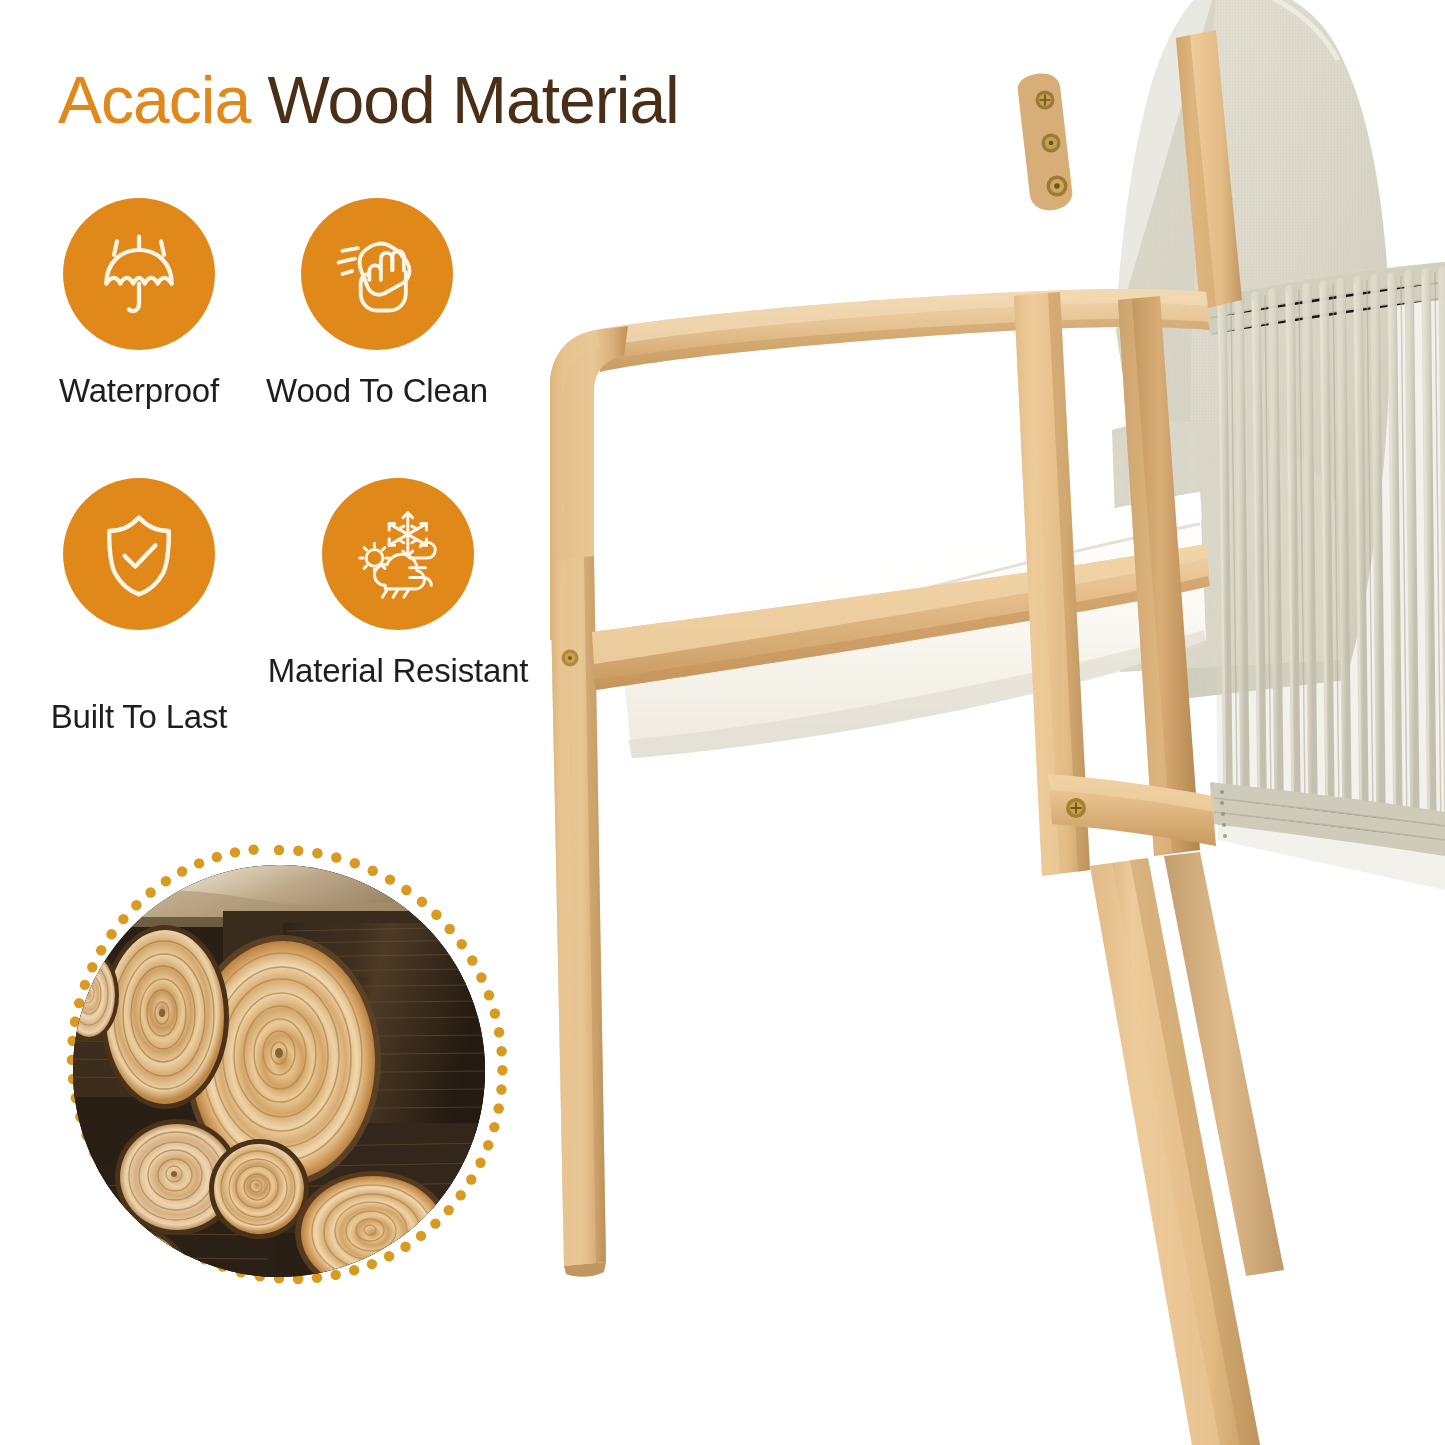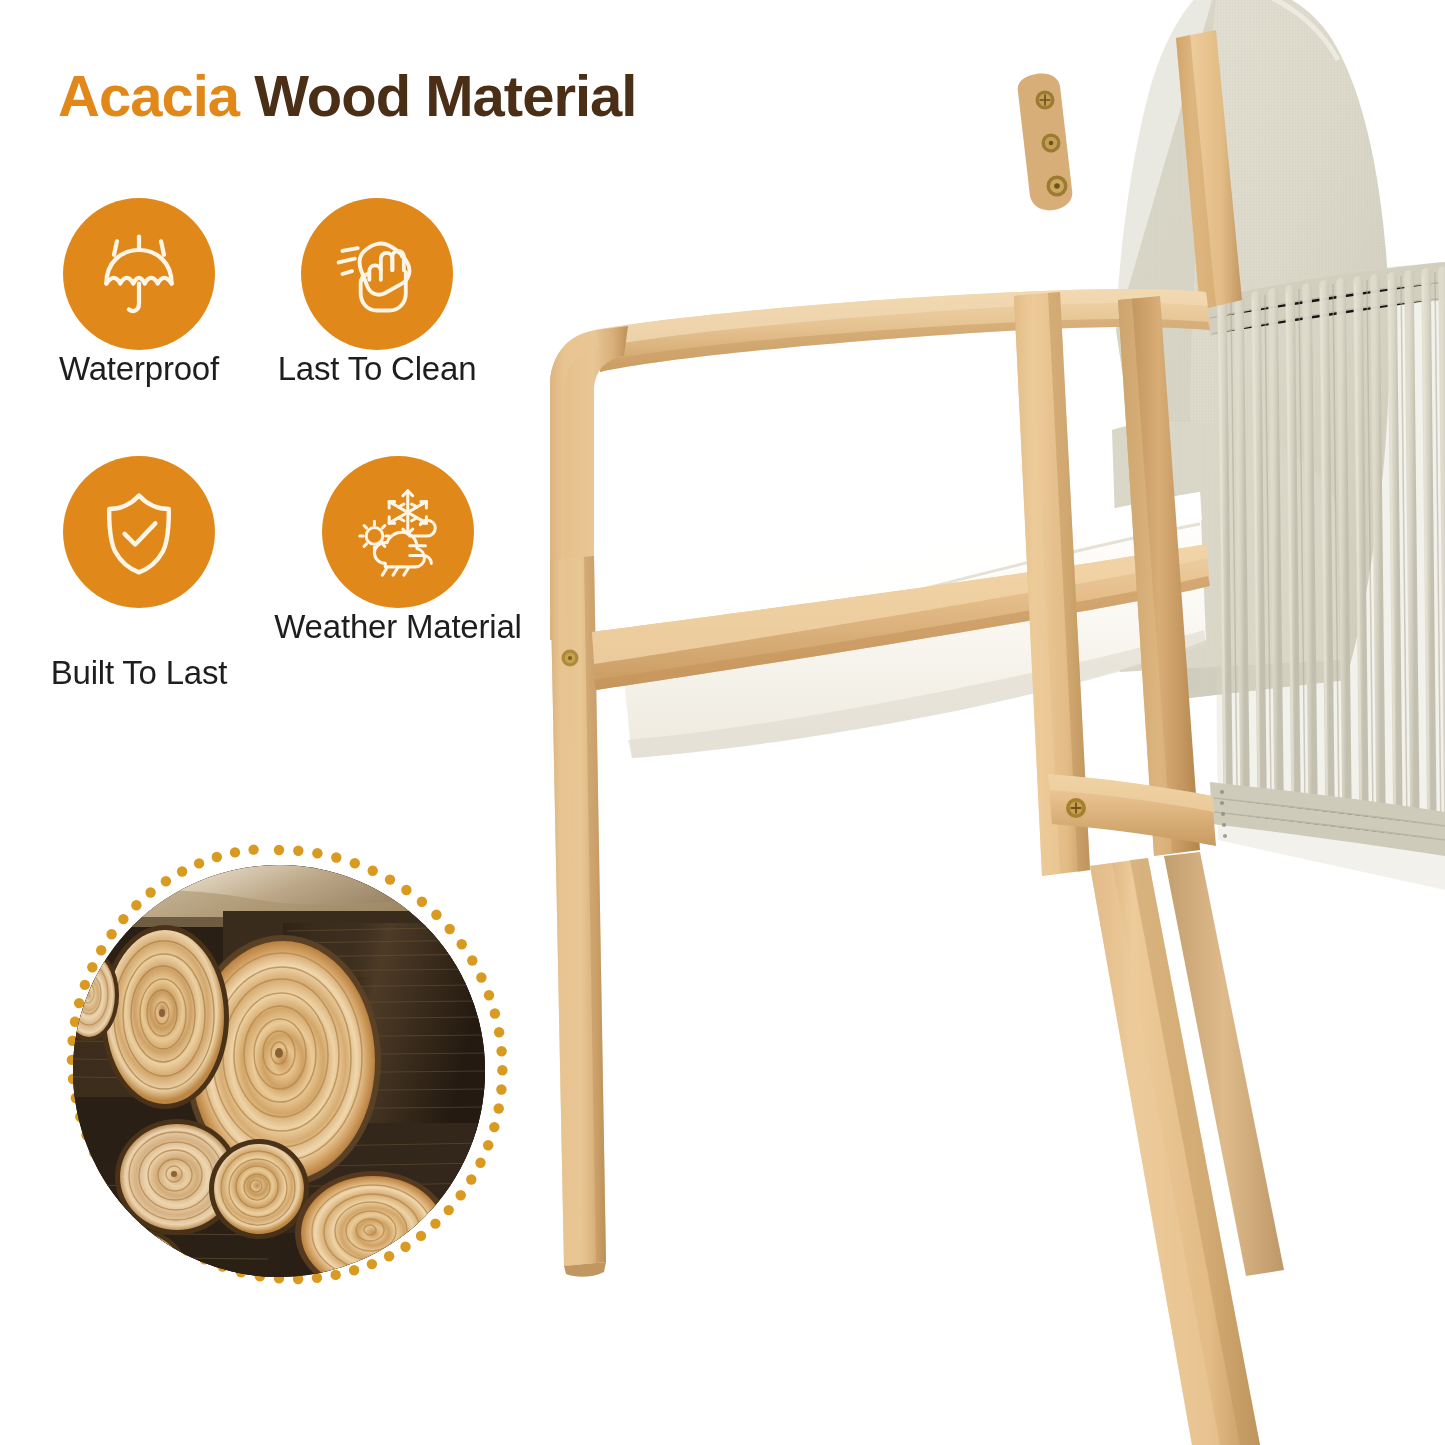--- a/index.html
+++ b/index.html
@@ -16,22 +16,22 @@
     height: 1445px;
     background: #ffffff;
     overflow: hidden;
   }
 
   
   #title {
     position: absolute;
     left: 58px;
     top: 62px;
-    font-size: 58px;
-    font-weight: 700;
+    font-size: 66px;
+    font-weight: 400;
     letter-spacing: -1px;
     white-space: nowrap;
     font-family: "Liberation Sans", sans-serif;
   }
   #title .accent { color: #E0891A; }
   #title .main   { color: #4A2E16; }
 
   
   #features {
     position: absolute;
@@ -57,20 +57,21 @@
     width: 152px;
     height: 152px;
     border-radius: 50%;
     background: #E0891A;
     display: flex;
     align-items: center;
     justify-content: center;
   }
   .icon-circle svg { display: block; }
   .feat-label {
+    margin-top: 22px;
     font-size: 33px;
     color: #1E1E1E;
     letter-spacing: -0.2px;
     white-space: nowrap;
     font-family: "Liberation Sans", sans-serif;
   }
 
   
   #wood-medallion {
     position: absolute;
@@ -152,21 +153,21 @@
               <circle cx="76" cy="32" r="1.8" fill="#FDF6E8" stroke="none"></circle>
 
               <path d="M54 46 L54 34 C54 30.6 56.6 28 60 28 C63.4 28 66 30.6 66 34 L66 46"></path>
               <path d="M66 46 L66 32 C66 28.6 68.6 26 72 26 C75.4 26 78 28.6 78 32 L78 46"></path>
               <path d="M42 56 L42 47 C42 43.6 44.6 41 48 41 C51.4 41 54 43.6 54 47 L54 56"></path>
 
               <path d="M42 50 C37 50 33 54 33 59 L33 70 C33 80 40 88 50 88 L63 88 C73 88 80 80 80 70 L80 48"></path>
             </svg>
           </span>
         </div>
-        <div class="feat-label">Last To Clean</div>
+        <div class="feat-label">Wood To Clean</div>
       </div>
 
     </div>
 
     <div class="feat-row row2">
 
       <div class="feat b">
         <div class="icon-circle">
           <span>
             <svg width="96" height="96" viewBox="0 0 100 100" fill="none" stroke="#FDF6E8" stroke-width="4.6" stroke-linecap="round" stroke-linejoin="round">
@@ -214,21 +215,21 @@
               <path d="M62 74 L76 74 C80.4 74 84 77.6 84 82"></path>
 
               <path d="M37 82 C31 82 26 77.3 26 71.4 C26 65.5 31 60.8 37 60.8 C37.6 60.8 38.2 60.85 38.8 60.95 C40.8 54.7 46.8 50.2 53.8 50.2 C62.4 50.2 69.4 57 69.4 65.4 C69.4 65.9 69.37 66.4 69.32 66.9 C73.7 68 77 71.9 77 76.5 C77 81.5 72.9 85.6 67.8 85.6 L37 85.6 Z"></path>
 
               <line x1="34" y1="94" x2="38.5" y2="87"></line>
               <line x1="45" y1="94" x2="49.5" y2="87"></line>
               <line x1="56" y1="94" x2="60.5" y2="87"></line>
             </svg>
           </span>
         </div>
-        <div class="feat-label">Weather Material</div>
+        <div class="feat-label">Material Resistant</div>
       </div>
 
     </div>
   </div>
 
   <div id="wood-medallion">
 
     <svg id="wood-dots" width="466" height="466" viewBox="0 0 466 466">
       <g fill="#D99A22">
         <circle cx="233.0" cy="12.0" r="5.2"></circle>

